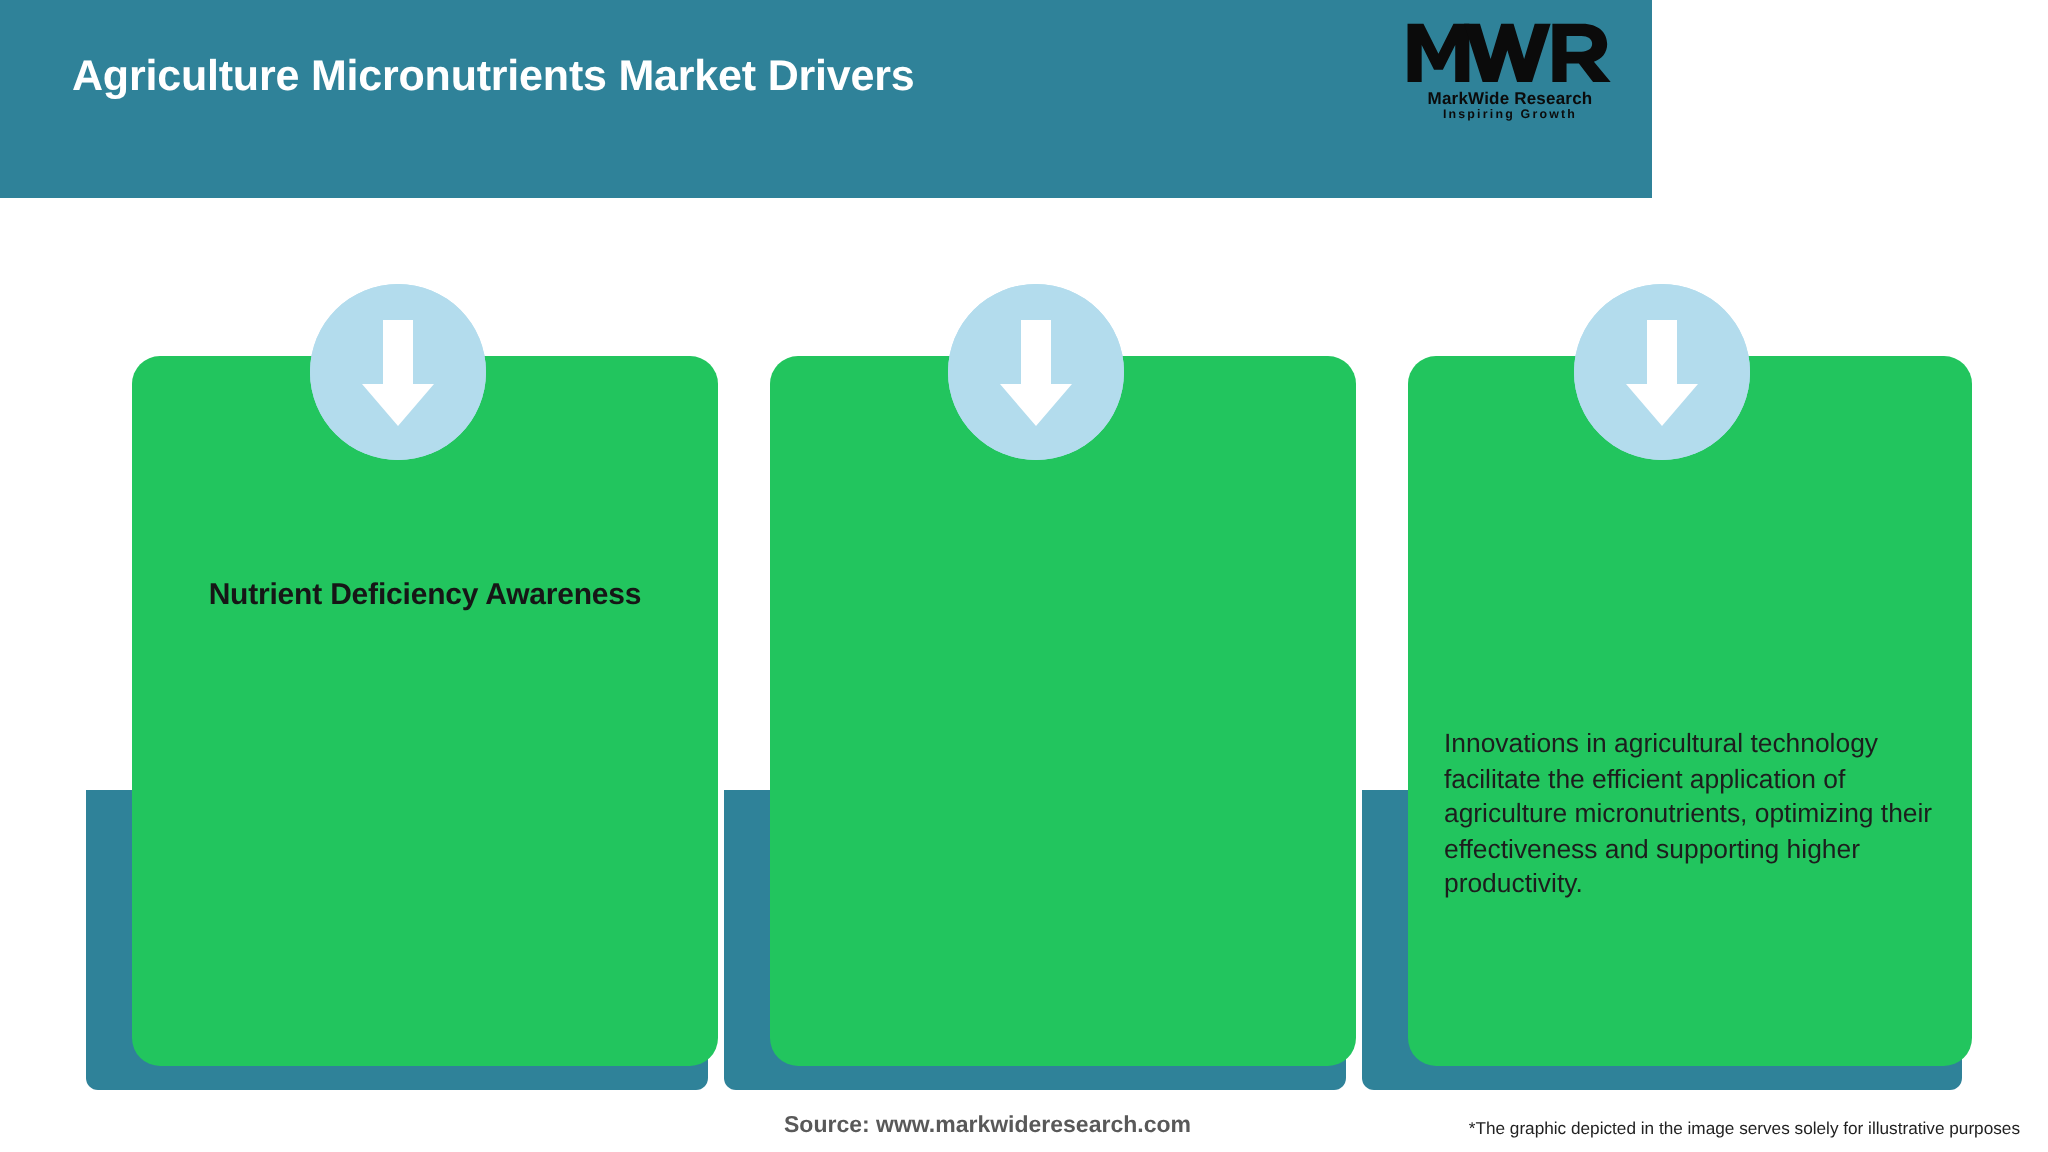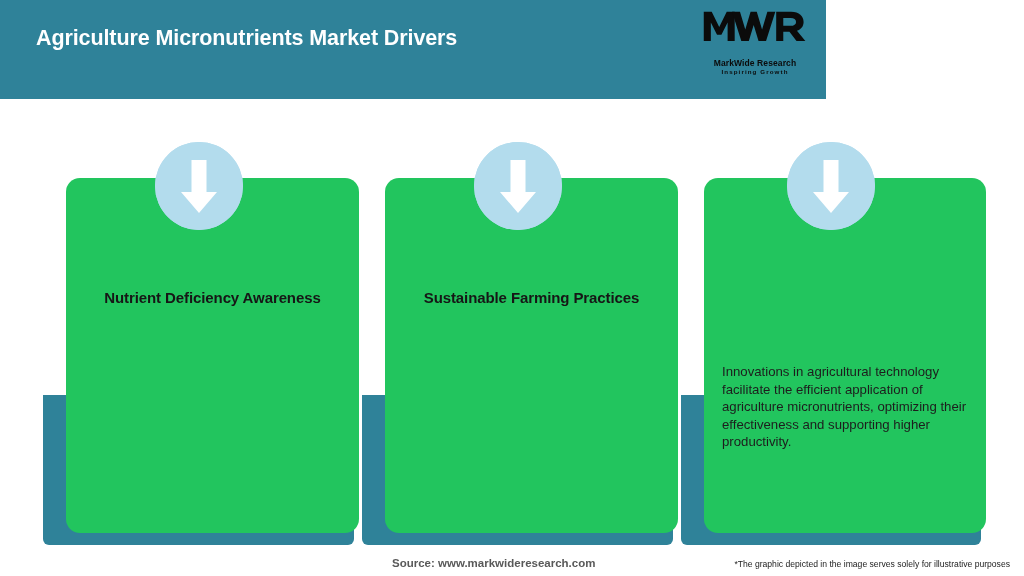--- a/index.html
+++ b/index.html
@@ -50,21 +50,21 @@
     width: 100%;
     height: 34px;
   }
   #logo-name {
     display: block;
     font-size: 8.5px;
     font-weight: bold;
     color: #0b0b0b;
     letter-spacing: 0.1px;
     line-height: 10px;
-    margin-top: 15px;
+    margin-top: 1px;
     white-space: nowrap;
   }
   #logo-tagline {
     display: block;
     font-size: 6.2px;
     font-weight: bold;
     color: #0b0b0b;
     letter-spacing: 1.1px;
     line-height: 8px;
     white-space: nowrap;
@@ -195,21 +195,20 @@
     <svg viewBox="0 0 88 88">
       <circle cx="44" cy="44" r="44" fill="#b3dced"></circle>
       <path d="M36.5 18 L51.5 18 L51.5 50 L62 50 L44 71 L26 50 L36.5 50 Z" fill="#ffffff"></path>
     </svg>
   </div>
 </div>
 
 <div class="card-group" id="card-group-2">
   <div class="card-frame"></div>
   <div class="card">
-    <div class="card-heading">Sustainable Farming Practices</div>
   </div>
   <div class="card-icon">
     <svg viewBox="0 0 88 88">
       <circle cx="44" cy="44" r="44" fill="#b3dced"></circle>
       <path d="M36.5 18 L51.5 18 L51.5 50 L62 50 L44 71 L26 50 L36.5 50 Z" fill="#ffffff"></path>
     </svg>
   </div>
 </div>
 
 <div class="card-group" id="card-group-3">

